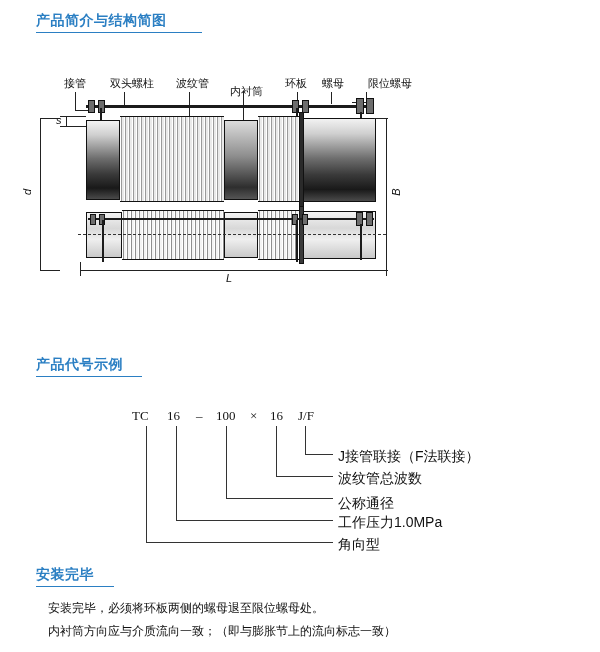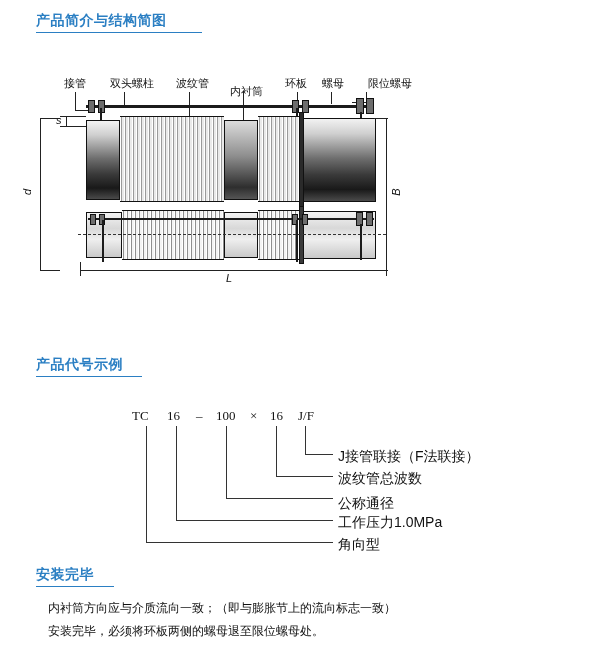--- a/index.html
+++ b/index.html
@@ -310,17 +310,17 @@
     <div class="code-desc" style="left:338px; top:90px;">波纹管总波数</div>
     <div class="code-desc" style="left:338px; top:115px;">公称通径</div>
     <div class="code-desc" style="left:338px; top:134px;">工作压力1.0MPa</div>
     <div class="code-desc" style="left:338px; top:156px;">角向型</div>
   </div>
 
   <div class="section-title" id="title3">安装完毕</div>
   <div class="title-underline" id="title3u"></div>
 
   <div class="notes">
+    <p>安装完毕，必须将环板两侧的螺母退至限位螺母处。</p>
     <p>内衬筒方向应与介质流向一致；（即与膨胀节上的流向标志一致）</p>
-    <p>安装完毕，必须将环板两侧的螺母退至限位螺母处。</p>
   </div>
 
 </div>
 
 </body></html>

